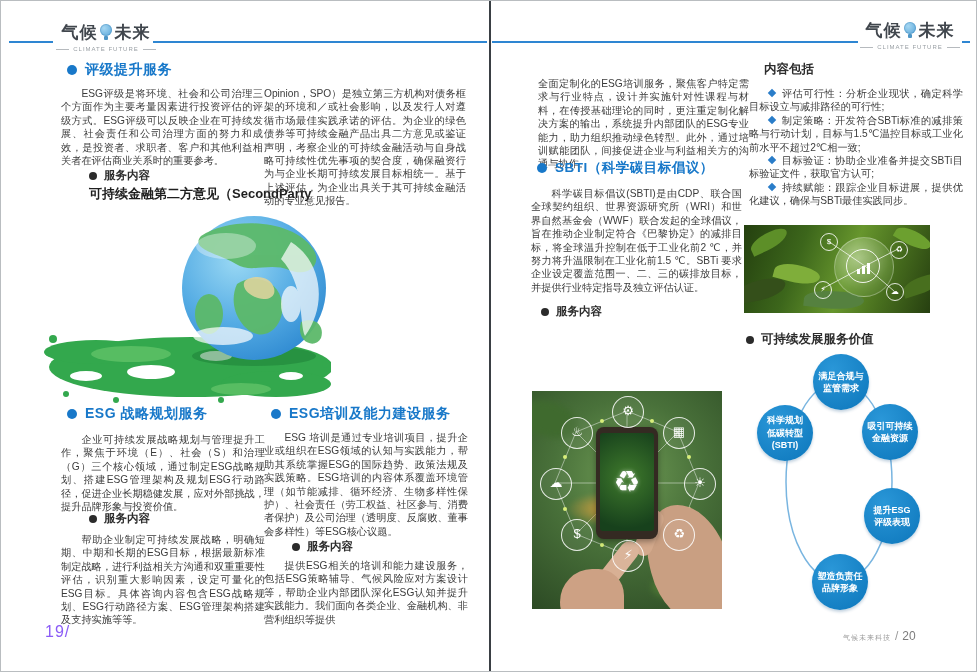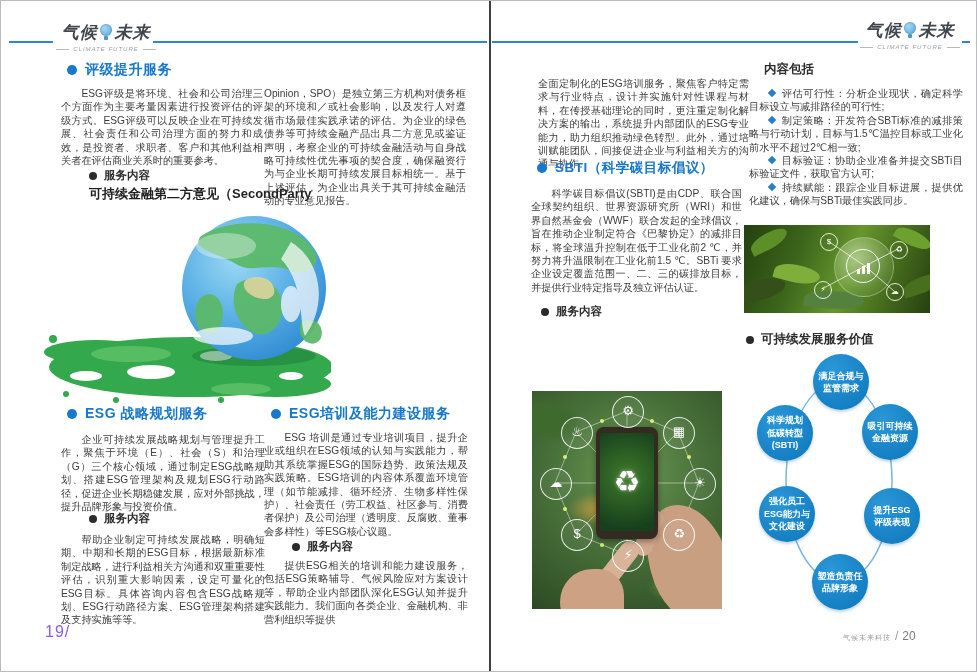--- a/index.html
+++ b/index.html
@@ -3,21 +3,21 @@
 <meta charset="utf-8">
 <style>
   html,body { margin:0; padding:0; background:#ececec; }
   .canvas { position:relative; width:977px; height:672px; background:#ffffff;
             border:1px solid #b9bdc0; box-sizing:border-box; overflow:hidden;
             font-family:"Liberation Sans","DejaVu Sans",sans-serif; }
   .divider { position:absolute; top:0; bottom:0; left:488px; width:1.5px; background:#3a3f44; }
 
   
   .hline { position:absolute; top:40px; height:2px; background:#2e86d2; }
-  .logo { position:absolute; width:106px; text-align:center;font-style:italic; }
+  .logo { position:absolute; width:106px; text-align:center; }
   .logo-row { font-size:17px; font-weight:bold; color:#40464d; letter-spacing:1px;
               display:flex; align-items:center; justify-content:center; gap:2px; }
   .bulb { position:relative; width:13px; height:17px; display:inline-block; }
   .bulb-globe { position:absolute; top:0; left:0.5px; width:12px; height:12px; border-radius:50%;
                 background:radial-gradient(circle at 35% 35%, #a6d7f2, #55a4d8);
                 box-shadow:inset 0 0 0 1px rgba(60,130,180,.35); }
   .bulb-base { position:absolute; left:4.5px; top:12px; width:4px; height:4px; background:#4e96c6; border-radius:1px; }
   .logo-en { margin-top:2px; display:flex; align-items:center; justify-content:center; gap:4px;
              color:#9aa0a5; font-size:6px; letter-spacing:1px; white-space:nowrap; }
   .logo-en::before,.logo-en::after { content:""; width:13px; height:1px; background:#b6babe; }
@@ -298,23 +298,20 @@
       <ellipse cx="101" cy="129" rx="53" ry="100" fill="none" stroke="#79b5e0" stroke-width="1.5"></ellipse>
     </svg>
     <div class="node" style="left:75px; top:1px;">满足合规与
 监管需求</div>
     <div class="node" style="left:124px; top:51px;">吸引可持续
 金融资源</div>
     <div class="node" style="left:126px; top:135px;">提升ESG
 评级表现</div>
     <div class="node" style="left:74px; top:201px;">塑造负责任
 品牌形象</div>
-    <div class="node" style="left:21px; top:133px;">强化员工
-ESG能力与
-文化建设</div>
     <div class="node" style="left:19px; top:52px;">科学规划
 低碳转型
 (SBTI)</div>
   </div>
 
   <div class="footer-right">
     <span class="footer-brand">气候未来科技</span>
     <span class="footer-slash">/</span>
     <span class="footer-num">20</span>
   </div>

